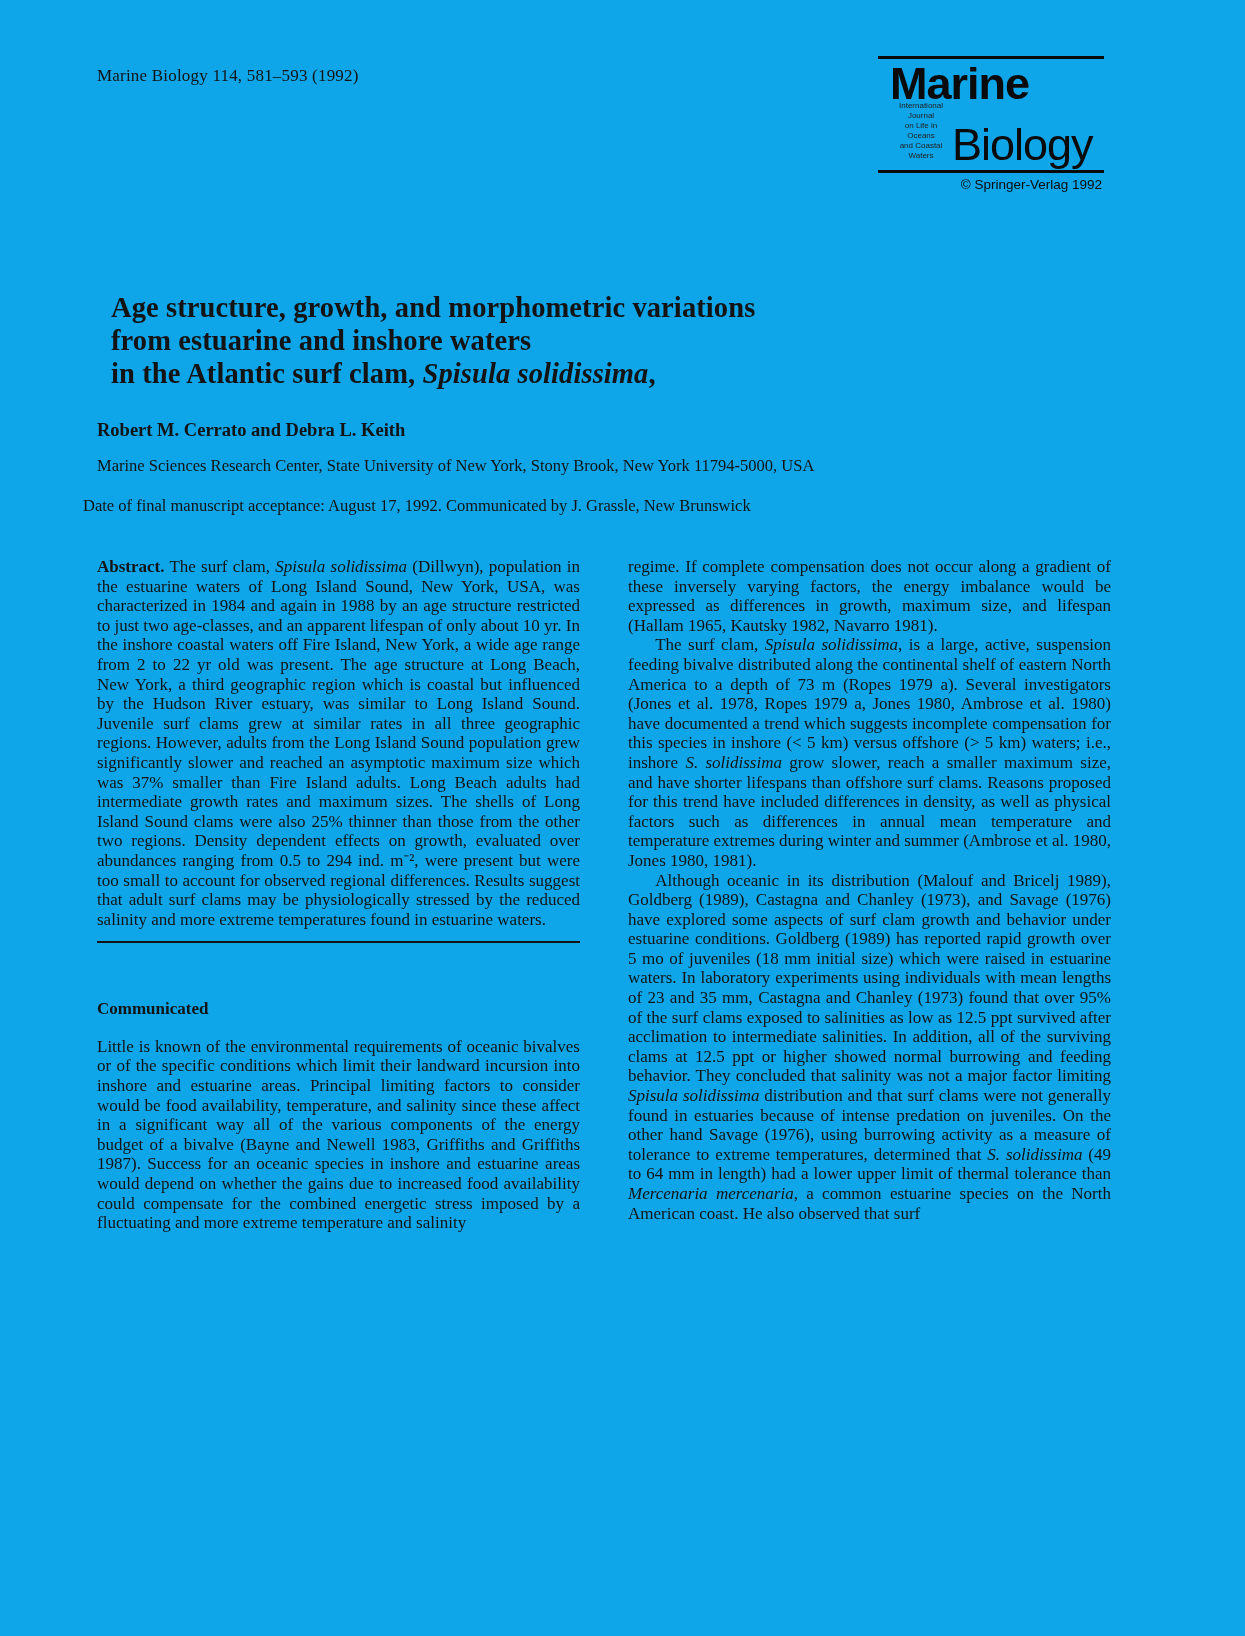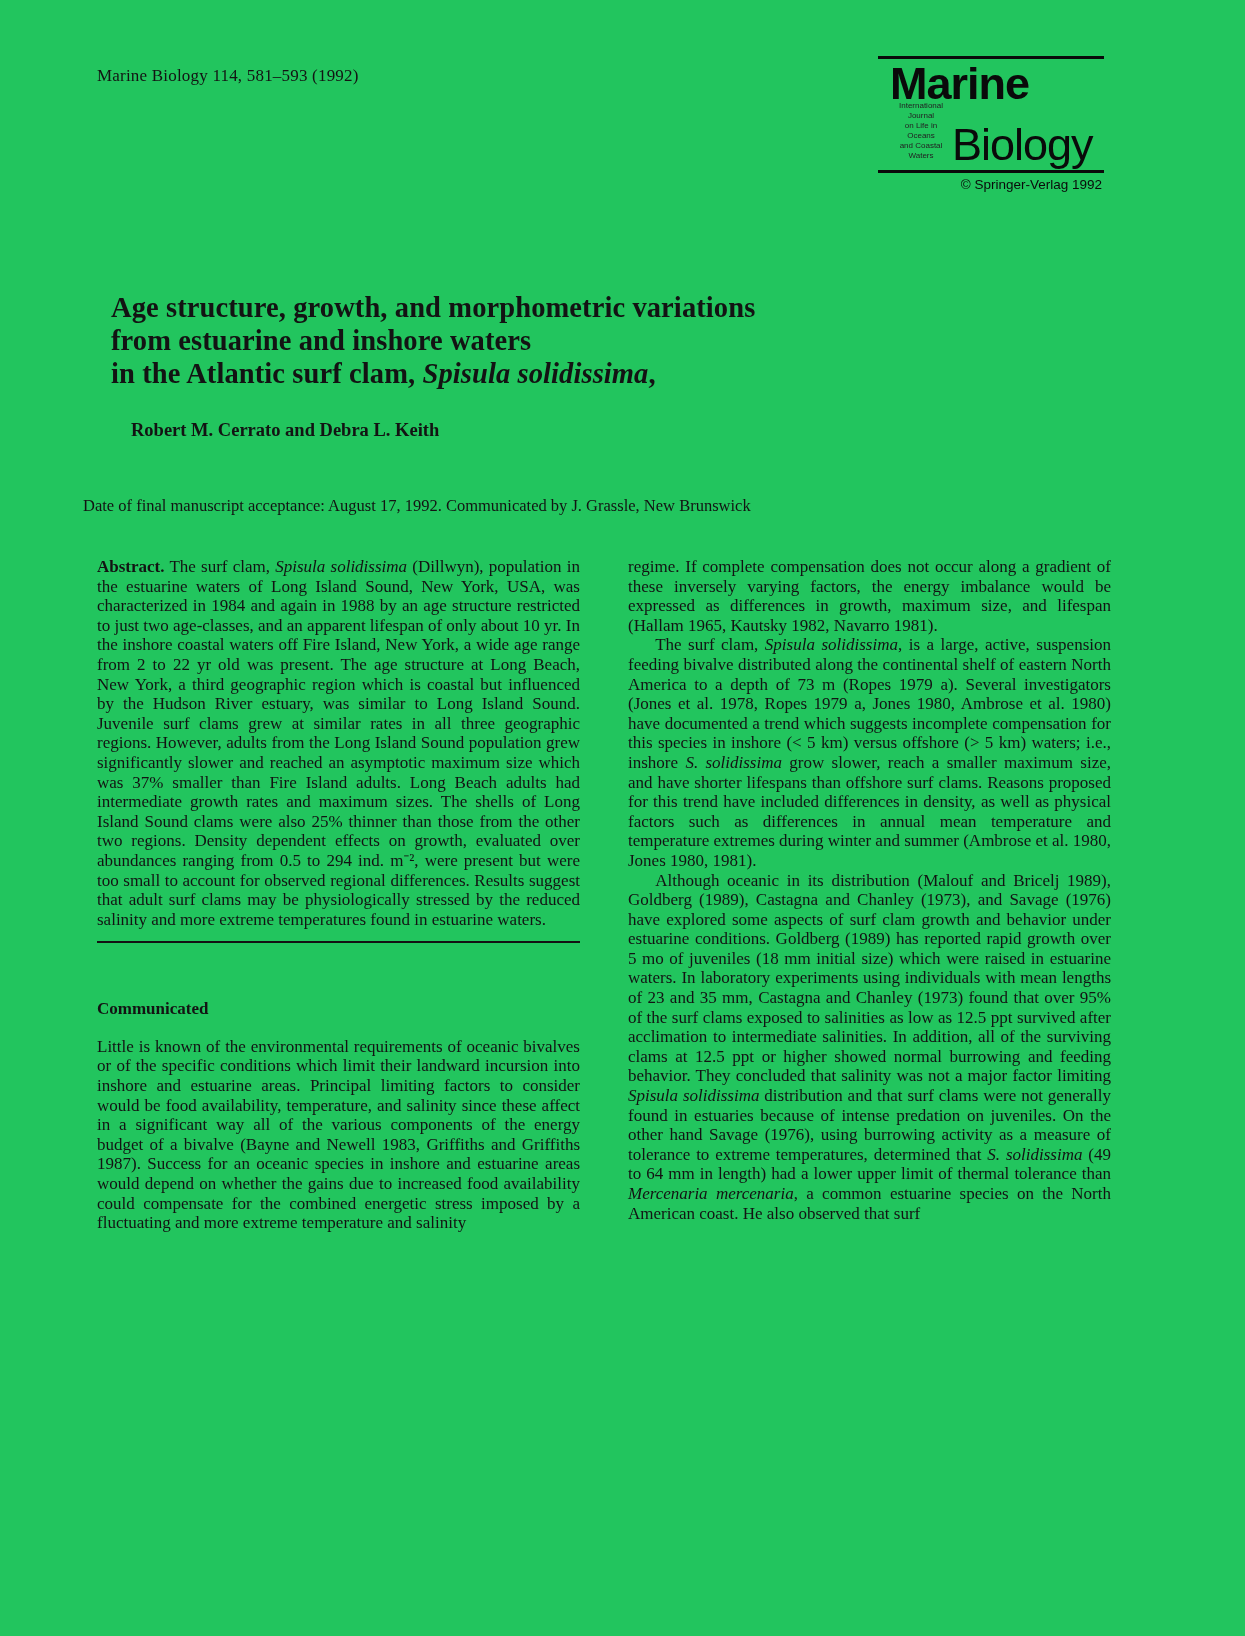--- a/index.html
+++ b/index.html
@@ -4,21 +4,21 @@
 <style>
   html, body {
     margin: 0;
     padding: 0;
     background: #ffffff;
   }
   .page {
     position: relative;
     width: 1245px;
     height: 1636px;
-    background: #22c55e;
+    background: #0ea5e9;
     color: #131313;
     font-family: "Liberation Serif", serif;
     overflow: hidden;
   }
 
   
   .citation {
     position: absolute;
     left: 97px;
     top: 66px;
@@ -84,21 +84,20 @@
     font-weight: bold;
     line-height: 33px;
     letter-spacing: 0.1px;
   }
   .authors {
     position: absolute;
     left: 97px;
     top: 420px;
     font-size: 18.5px;
     font-weight: bold;
-    margin-left: 34px;
   }
   .affiliation {
     position: absolute;
     left: 97px;
     top: 456px;
     font-size: 16.5px;
   }
   .acceptance {
     position: absolute;
     left: 83px;
@@ -169,20 +168,21 @@
   </div>
 
   <h1 class="title">
     <div><span>Age structure, growth, and morphometric variations</span></div>
     <div><span>from estuarine and inshore waters</span></div>
     <div><span>in the Atlantic surf clam, </span><em>Spisula solidissima</em><span>,</span></div>
   </h1>
 
   <div class="authors">Robert M. Cerrato and Debra L. Keith</div>
 
+  <div class="affiliation">Marine Sciences Research Center, State University of New York, Stony Brook, New York 11794-5000, USA</div>
 
   <div class="acceptance">Date of final manuscript acceptance: August 17, 1992. Communicated by J. Grassle, New Brunswick</div>
 
   <div class="columns">
 
     <div class="col">
       <p><strong>Abstract.</strong><span> The surf clam, </span><em>Spisula solidissima</em><span> (Dillwyn), population in the estuarine waters of Long Island Sound, New York, USA, was characterized in 1984 and again in 1988 by an age structure restricted to just two age-classes, and an apparent lifespan of only about 10 yr. In the inshore coastal waters off Fire Island, New York, a wide age range from 2 to 22 yr old was present. The age structure at Long Beach, New York, a third geographic region which is coastal but influenced by the Hudson River estuary, was similar to Long Island Sound. Juvenile surf clams grew at similar rates in all three geographic regions. However, adults from the Long Island Sound population grew significantly slower and reached an asymptotic maximum size which was 37% smaller than Fire Island adults. Long Beach adults had intermediate growth rates and maximum sizes. The shells of Long Island Sound clams were also 25% thinner than those from the other two regions. Density dependent effects on growth, evaluated over abundances ranging from 0.5 to 294 ind. m⁻², were present but were too small to account for observed regional differences. Results suggest that adult surf clams may be physiologically stressed by the reduced salinity and more extreme temperatures found in estuarine waters.</span></p>
       <hr class="abstract-rule">
       <h2 class="section-heading">Communicated</h2>
       <p class="intro-para"><span>Little is known of the environmental requirements of oceanic bivalves or of the specific conditions which limit their landward incursion into inshore and estuarine areas. Principal limiting factors to consider would be food availability, temperature, and salinity since these affect in a significant way all of the various components of the energy budget of a bivalve (Bayne and Newell 1983, Griffiths and Griffiths 1987). Success for an oceanic species in inshore and estuarine areas would depend on whether the gains due to increased food availability could compensate for the combined energetic stress imposed by a fluctuating and more extreme temperature and salinity</span></p>

